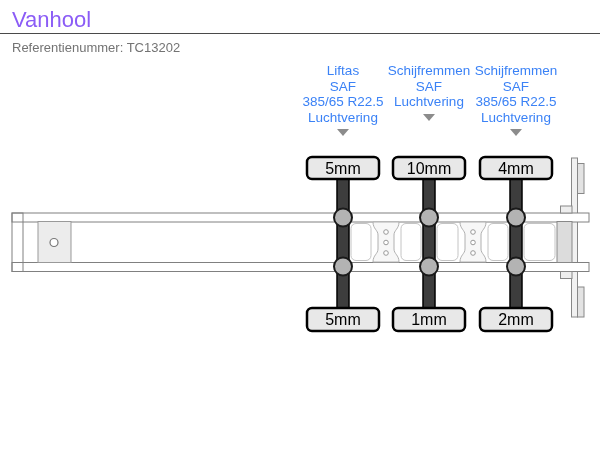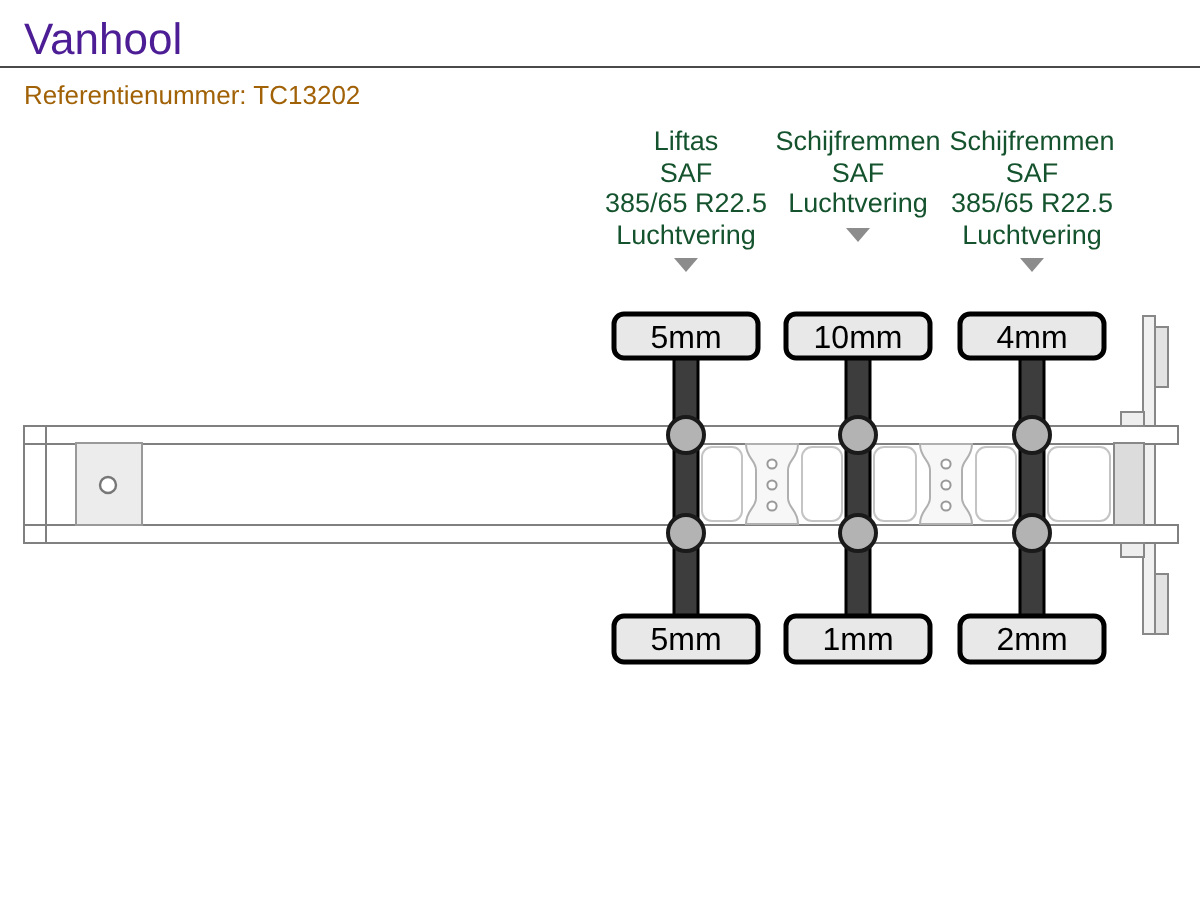--- a/index.html
+++ b/index.html
@@ -6,37 +6,37 @@
   body {
     width: 600px; height: 450px;
     background: #ffffff;
     font-family: "Liberation Sans", sans-serif;
     color: #111;
     position: relative;
     overflow: hidden;
   }
   .page-title {
     position: absolute; left: 12px; top: 8px;
-    font-size: 22px; line-height: 24px; color: #4c1d95;
+    font-size: 22px; line-height: 24px; color: #8b5cf6;
   }
   .header-divider {
     position: absolute; left: 0; top: 33px;
     width: 600px; height: 1px; background: #4a4a4a;
   }
   .reference-line {
     position: absolute; left: 12px; top: 40px;
-    font-size: 13px; line-height: 15px; color: #a16207;
+    font-size: 13px; line-height: 15px; color: #737373;
   }
   .axle-col {
     position: absolute; top: 63px;
     width: 120px;
     text-align: center;
     font-size: 13.5px; line-height: 15.5px;
     white-space: nowrap;
-    color: #14532d;
+    color: #3b82f6;
   }
   .axle-col.c1 { left: 283px; }
   .axle-col.c2 { left: 369px; }
   .axle-col.c3 { left: 456px; }
   .chevron-down {
     width: 0; height: 0;
     border-left: 6px solid transparent;
     border-right: 6px solid transparent;
     border-top: 7px solid #8c8c8c;
     margin: 4px auto 0;

